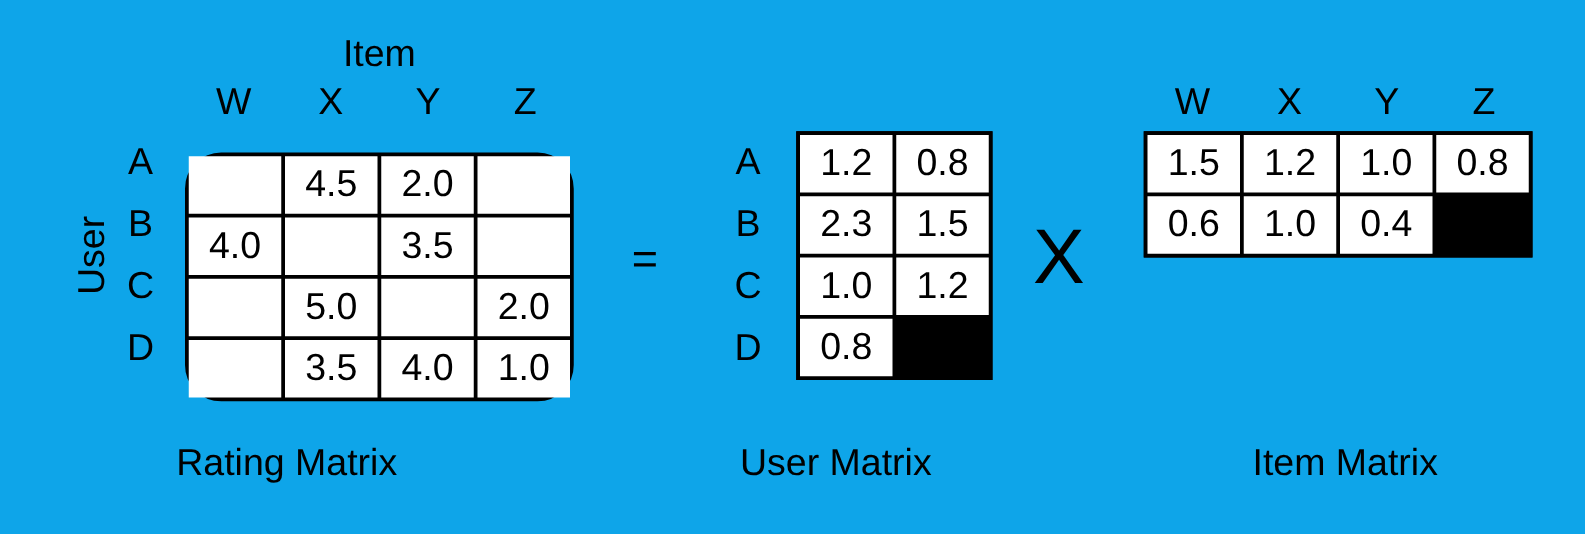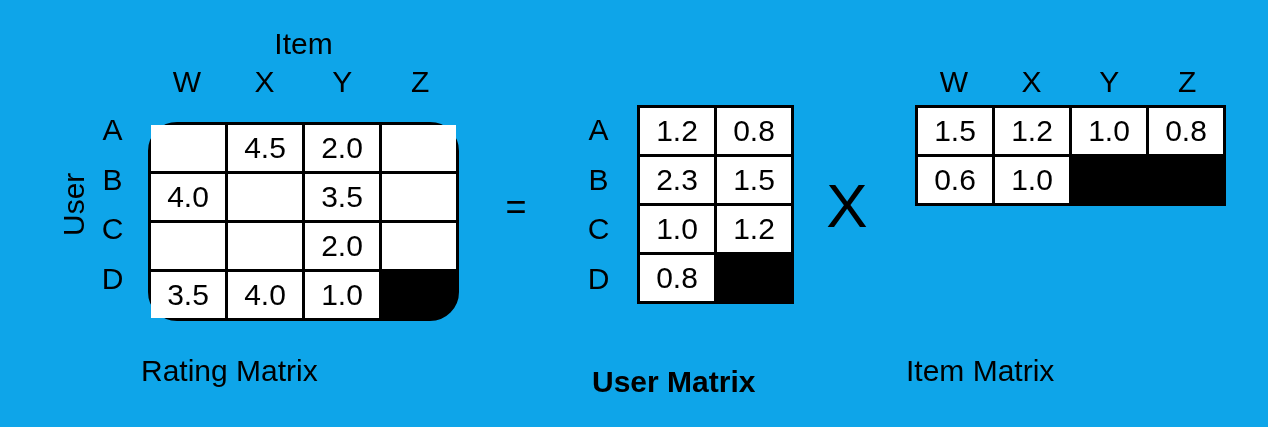--- a/index.html
+++ b/index.html
@@ -34,25 +34,25 @@
 
   #rating-item-label { left:148px; top:28px; width:311px; }
   #rating-col-headers { left:148px; top:66px; width:311px; }
   #rating-user-label { left:56px; top:105px; width:36px; height:199px; }
   #rating-row-labels { left:90px; top:105px; width:45px; height:199px; }
   #rating-grid { left:148px; top:122px; grid-template-columns:repeat(4,74px); grid-auto-rows:46px;border-radius:29px; }
   #rating-caption { left:141px; top:355px; width:311px; }
 
   #user-row-labels { left:576px; top:105px; width:45px; height:199px; }
   #user-grid { left:637px; top:105px; grid-template-columns:repeat(2,74px); grid-auto-rows:46px; }
-  #user-caption { left:592px; top:366px; width:200px;font-weight:bold; }
+  #user-caption { left:592px; top:355px; width:200px; }
 
   #item-col-headers { left:915px; top:66px; width:311px; }
   #item-grid { left:915px; top:105px; grid-template-columns:repeat(4,74px); grid-auto-rows:46px; }
-  #item-caption { left:906px; top:355px; width:200px; }
+  #item-caption { left:1002px; top:355px; width:200px; }
 </style>
 </head>
 <body>
 
 <div id="canvas">
 
   <div class="axis-label-top" id="rating-item-label">Item</div>
 
   <div class="col-headers" id="rating-col-headers">
     <span>W</span>
@@ -73,20 +73,21 @@
   <div class="matrix" id="rating-grid">
     <div class="cell"></div>
     <div class="cell">4.5</div>
     <div class="cell">2.0</div>
     <div class="cell"></div>
     <div class="cell">4.0</div>
     <div class="cell"></div>
     <div class="cell">3.5</div>
     <div class="cell"></div>
     <div class="cell"></div>
+    <div class="cell">5.0</div>
     <div class="cell"></div>
     <div class="cell">2.0</div>
     <div class="cell"></div>
     <div class="cell">3.5</div>
     <div class="cell">4.0</div>
     <div class="cell">1.0</div>
   </div>
 
   <div class="caption" id="rating-caption">Rating Matrix</div>
 
@@ -120,17 +121,18 @@
     <span>Z</span>
   </div>
 
   <div class="matrix" id="item-grid">
     <div class="cell">1.5</div>
     <div class="cell">1.2</div>
     <div class="cell">1.0</div>
     <div class="cell">0.8</div>
     <div class="cell">0.6</div>
     <div class="cell">1.0</div>
+    <div class="cell">0.4</div>
   </div>
 
   <div class="caption" id="item-caption">Item Matrix</div>
 
 </div>
 
 </body></html>

